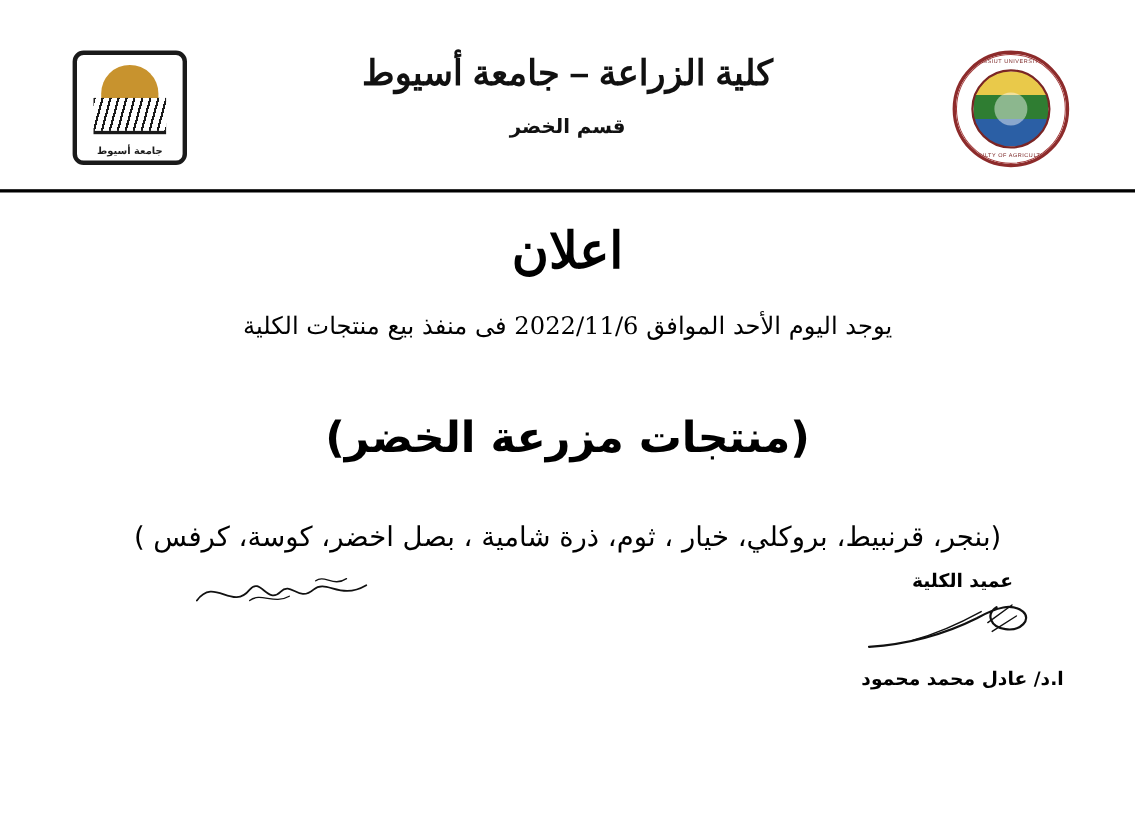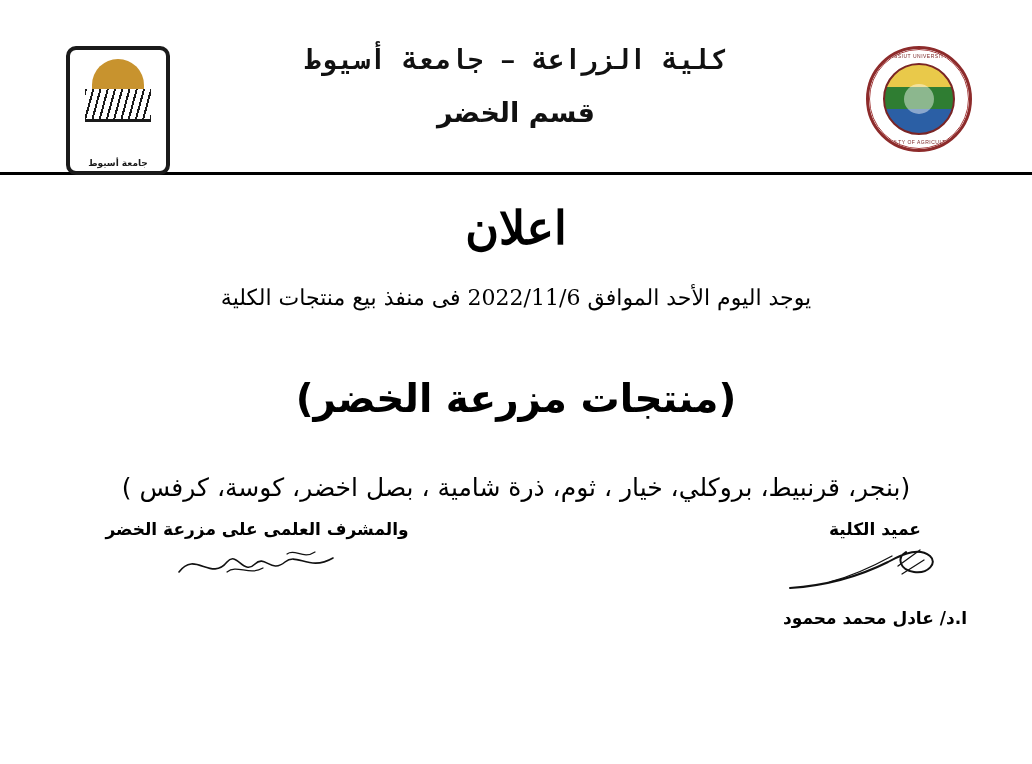--- a/index.html
+++ b/index.html
@@ -28,31 +28,31 @@
     height: 172px;
     display: flex;
     align-items: center;
     justify-content: center;
   }
   .header-center {
     text-align: center;
     width: 620px;
   }
   .header-line1 {
-    font-family: Liberation Mono, monospace;
-    font-size: 27px;
+    font-family: Liberation Sans, sans-serif;
+    font-size: 32px;
     font-weight: bold;
     color: #111111;
     letter-spacing: 0px;
     margin-bottom: 20px;
     direction: rtl;
   }
   .header-line2 {
     font-family: "DejaVu Sans", sans-serif;
-    font-size: 27px;
+    font-size: 18px;
     font-weight: bold;
     color: #111111;
     direction: rtl;
   }
 
   
   .seal {
     position: absolute;
     top: 46px;
     left: 866px;
@@ -102,21 +102,21 @@
   }
   .seal-ring-label.top { top: 4px; }
   .seal-ring-label.bottom { bottom: 4px; }
 
   
   .emblem {
     position: absolute;
     top: 46px;
     right: 862px;
     width: 104px;
-    height: 129px;
+    height: 104px;
     border: 4px solid #1a1a1a;
     border-radius: 10px;
     background: #ffffff;
     box-sizing: border-box;
     overflow: hidden;
   }
   .emblem .dome {
     position: absolute;
     top: 9px;
     left: 50%;
@@ -266,21 +266,20 @@
   <div class="body">
     <div class="announce-title">اعلان</div>
     <div class="announce-body">يوجد اليوم الأحد الموافق 2022/11/6 فى منفذ بيع منتجات الكلية</div>
     <div class="product-title">(منتجات مزرعة الخضر)</div>
     <div class="product-list">(بنجر، قرنبيط، بروكلي، خيار ، ثوم، ذرة شامية ، بصل اخضر، كوسة، كرفس )</div>
   </div>
 
   <div class="signatures">
 
     <div class="sig-block sig-right">
-      <div class="sig-title">والمشرف العلمى على مزرعة الخضر</div>
       <div class="sig-scribble">
         <svg width="180" height="44" viewBox="0 0 180 44" aria-hidden="true">
           <path d="M12 30 C28 8, 44 40, 60 20 C70 8, 76 34, 88 22 C98 12, 104 32, 118 20 C130 10, 142 30, 166 16" fill="none" stroke="#111" stroke-width="1.6" stroke-linecap="round"></path>
           <path d="M60 30 C70 22, 82 34, 96 26" fill="none" stroke="#111" stroke-width="1.2" stroke-linecap="round"></path>
           <path d="M120 12 C128 6, 136 18, 148 10" fill="none" stroke="#111" stroke-width="1.2" stroke-linecap="round"></path>
         </svg>
       </div>
     </div>
 
     <div class="sig-block sig-left">

